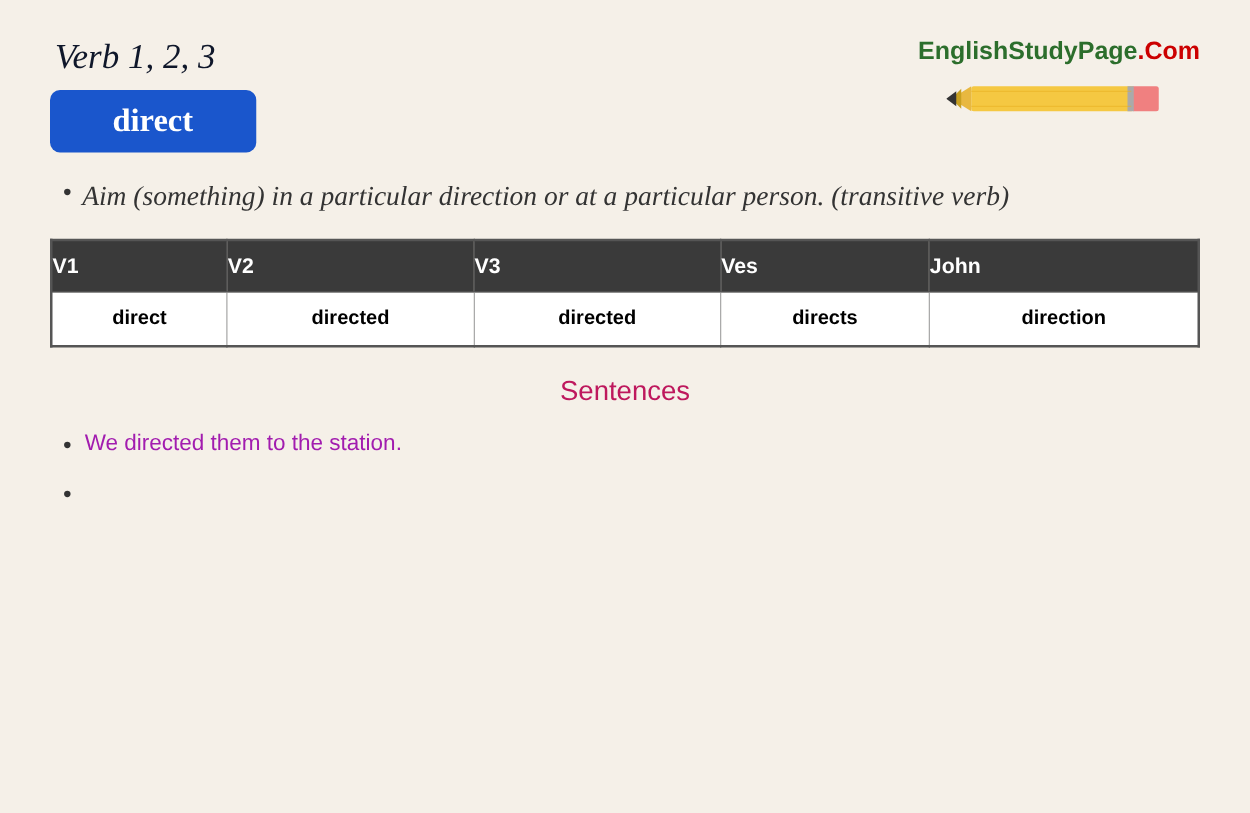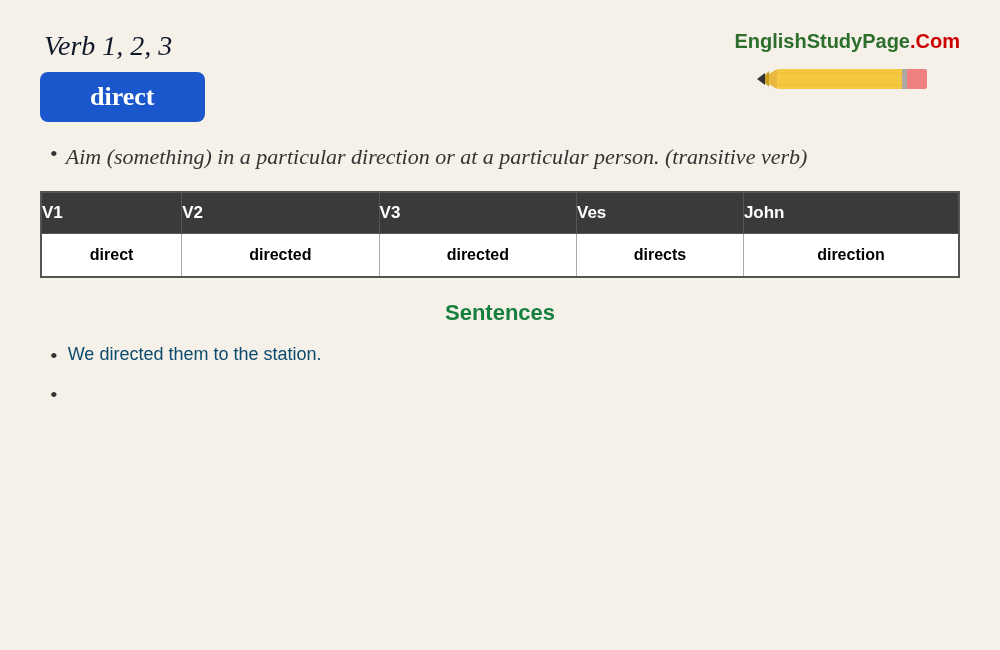--- a/index.html
+++ b/index.html
@@ -139,43 +139,43 @@
     }
 
     
     .sentences-section {
       margin-top: 5px;
     }
 
     .sentences-title {
       text-align: center;
       font-size: 22px;
-      font-weight: bold;
-      color: #15803d;
+      font-weight: normal;
+      color: #be185d;
       font-family: Arial, sans-serif;
       margin-bottom: 16px;
     }
 
     .sentence-item {
       display: flex;
       align-items: flex-start;
       gap: 10px;
       margin-bottom: 10px;
       padding-left: 10px;
     }
 
     .sentence-bullet {
       font-size: 22px;
       line-height: 1.3;
       color: #333;
     }
 
     .sentence-text {
       font-size: 18px;
-      color: #0c4a6e;
+      color: #a21caf;
       font-family: Arial, sans-serif;
       line-height: 1.4;
     }
   </style>
 </head>
 <body>
 
 <div class="page-container">
 
   <div class="header-area">

